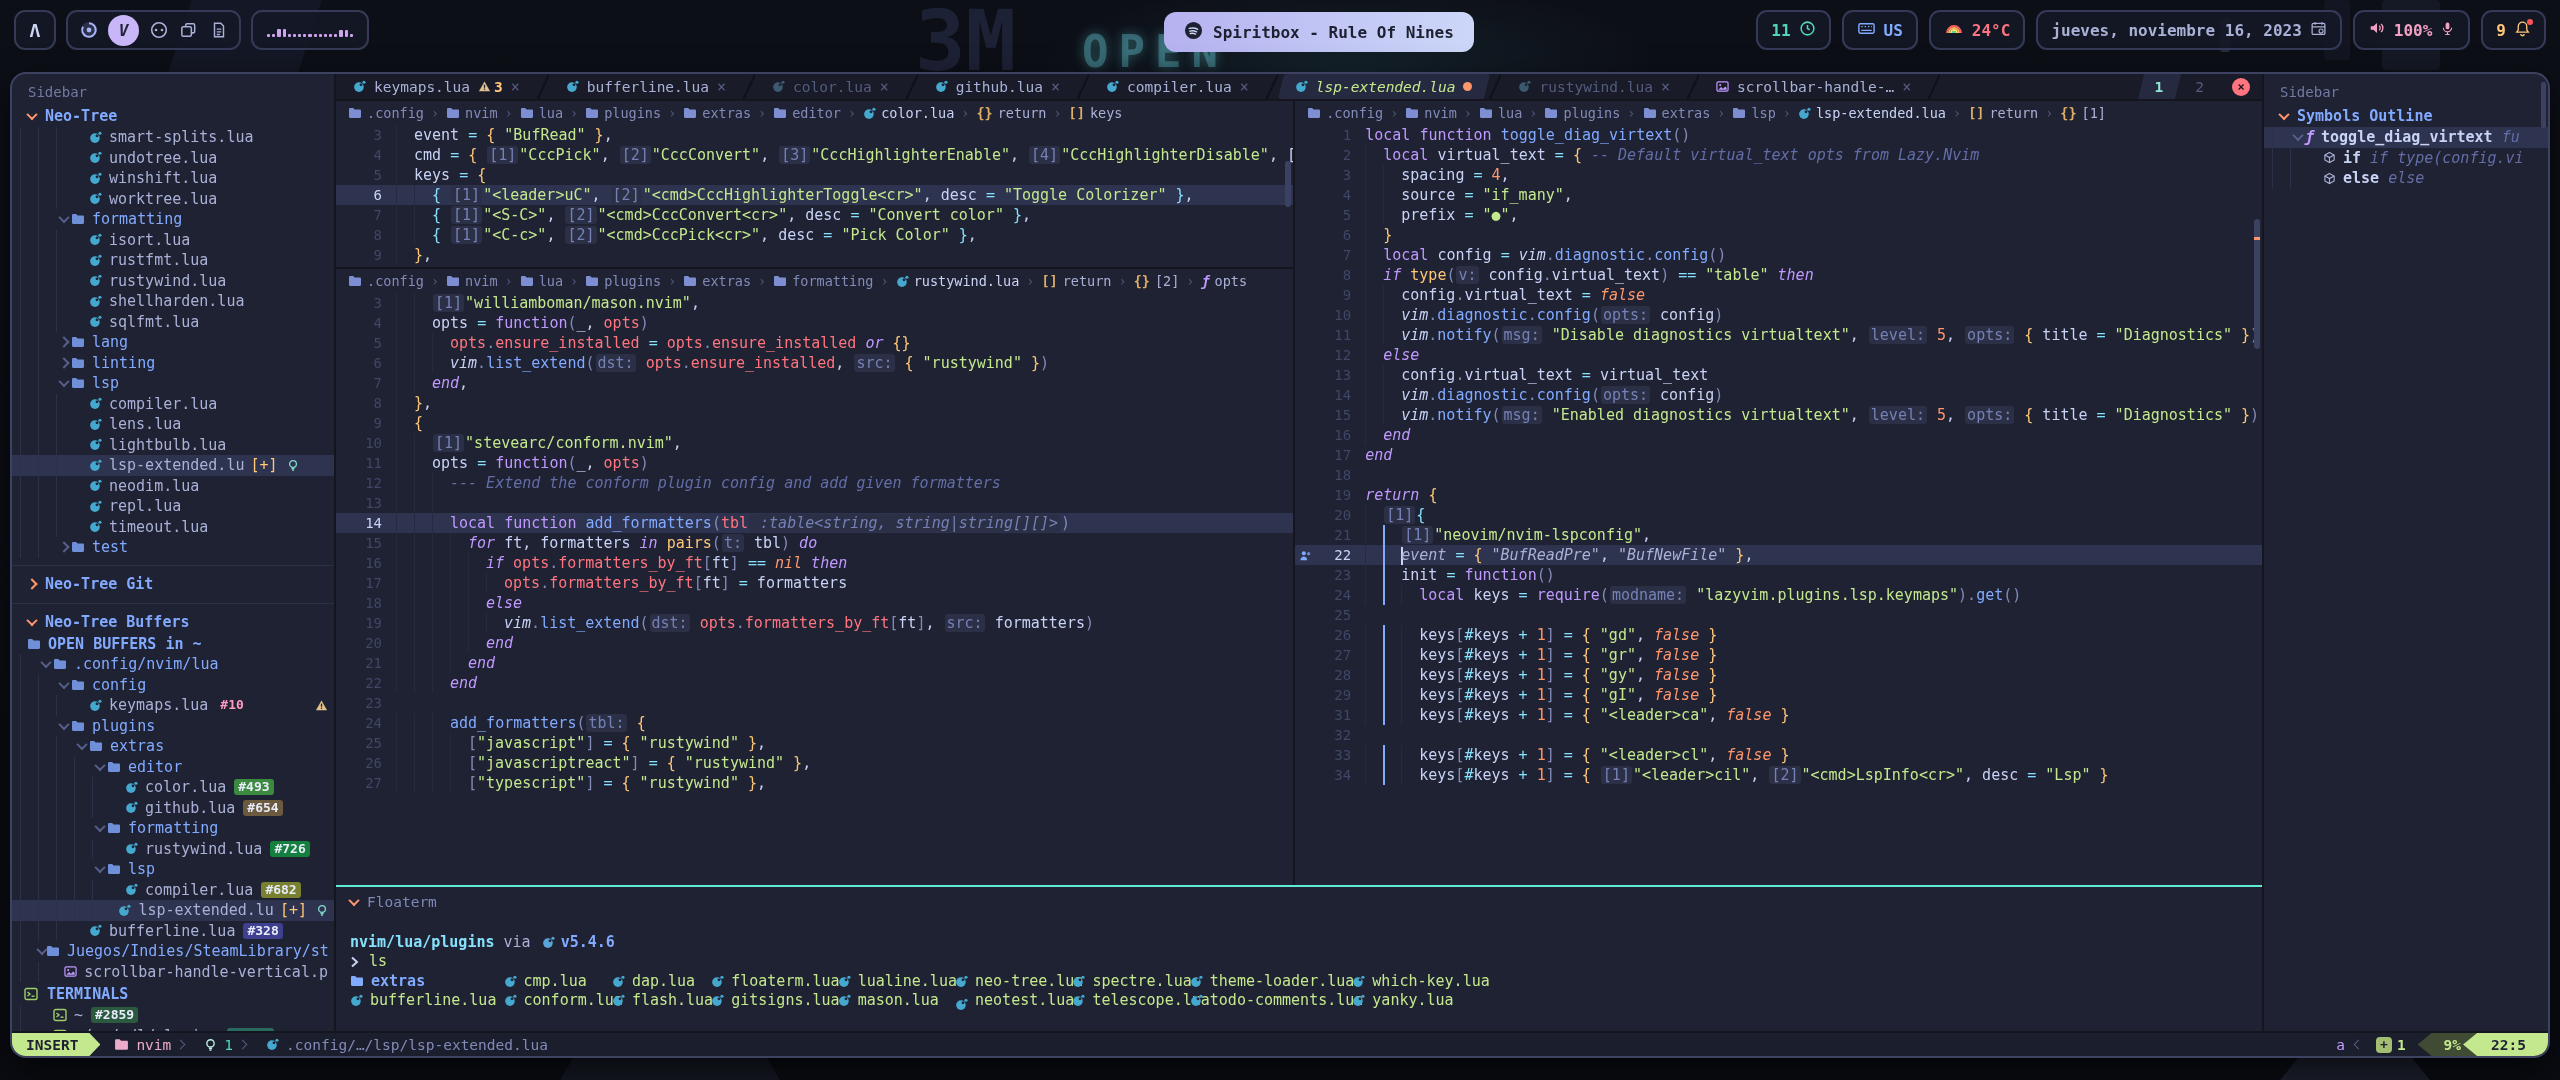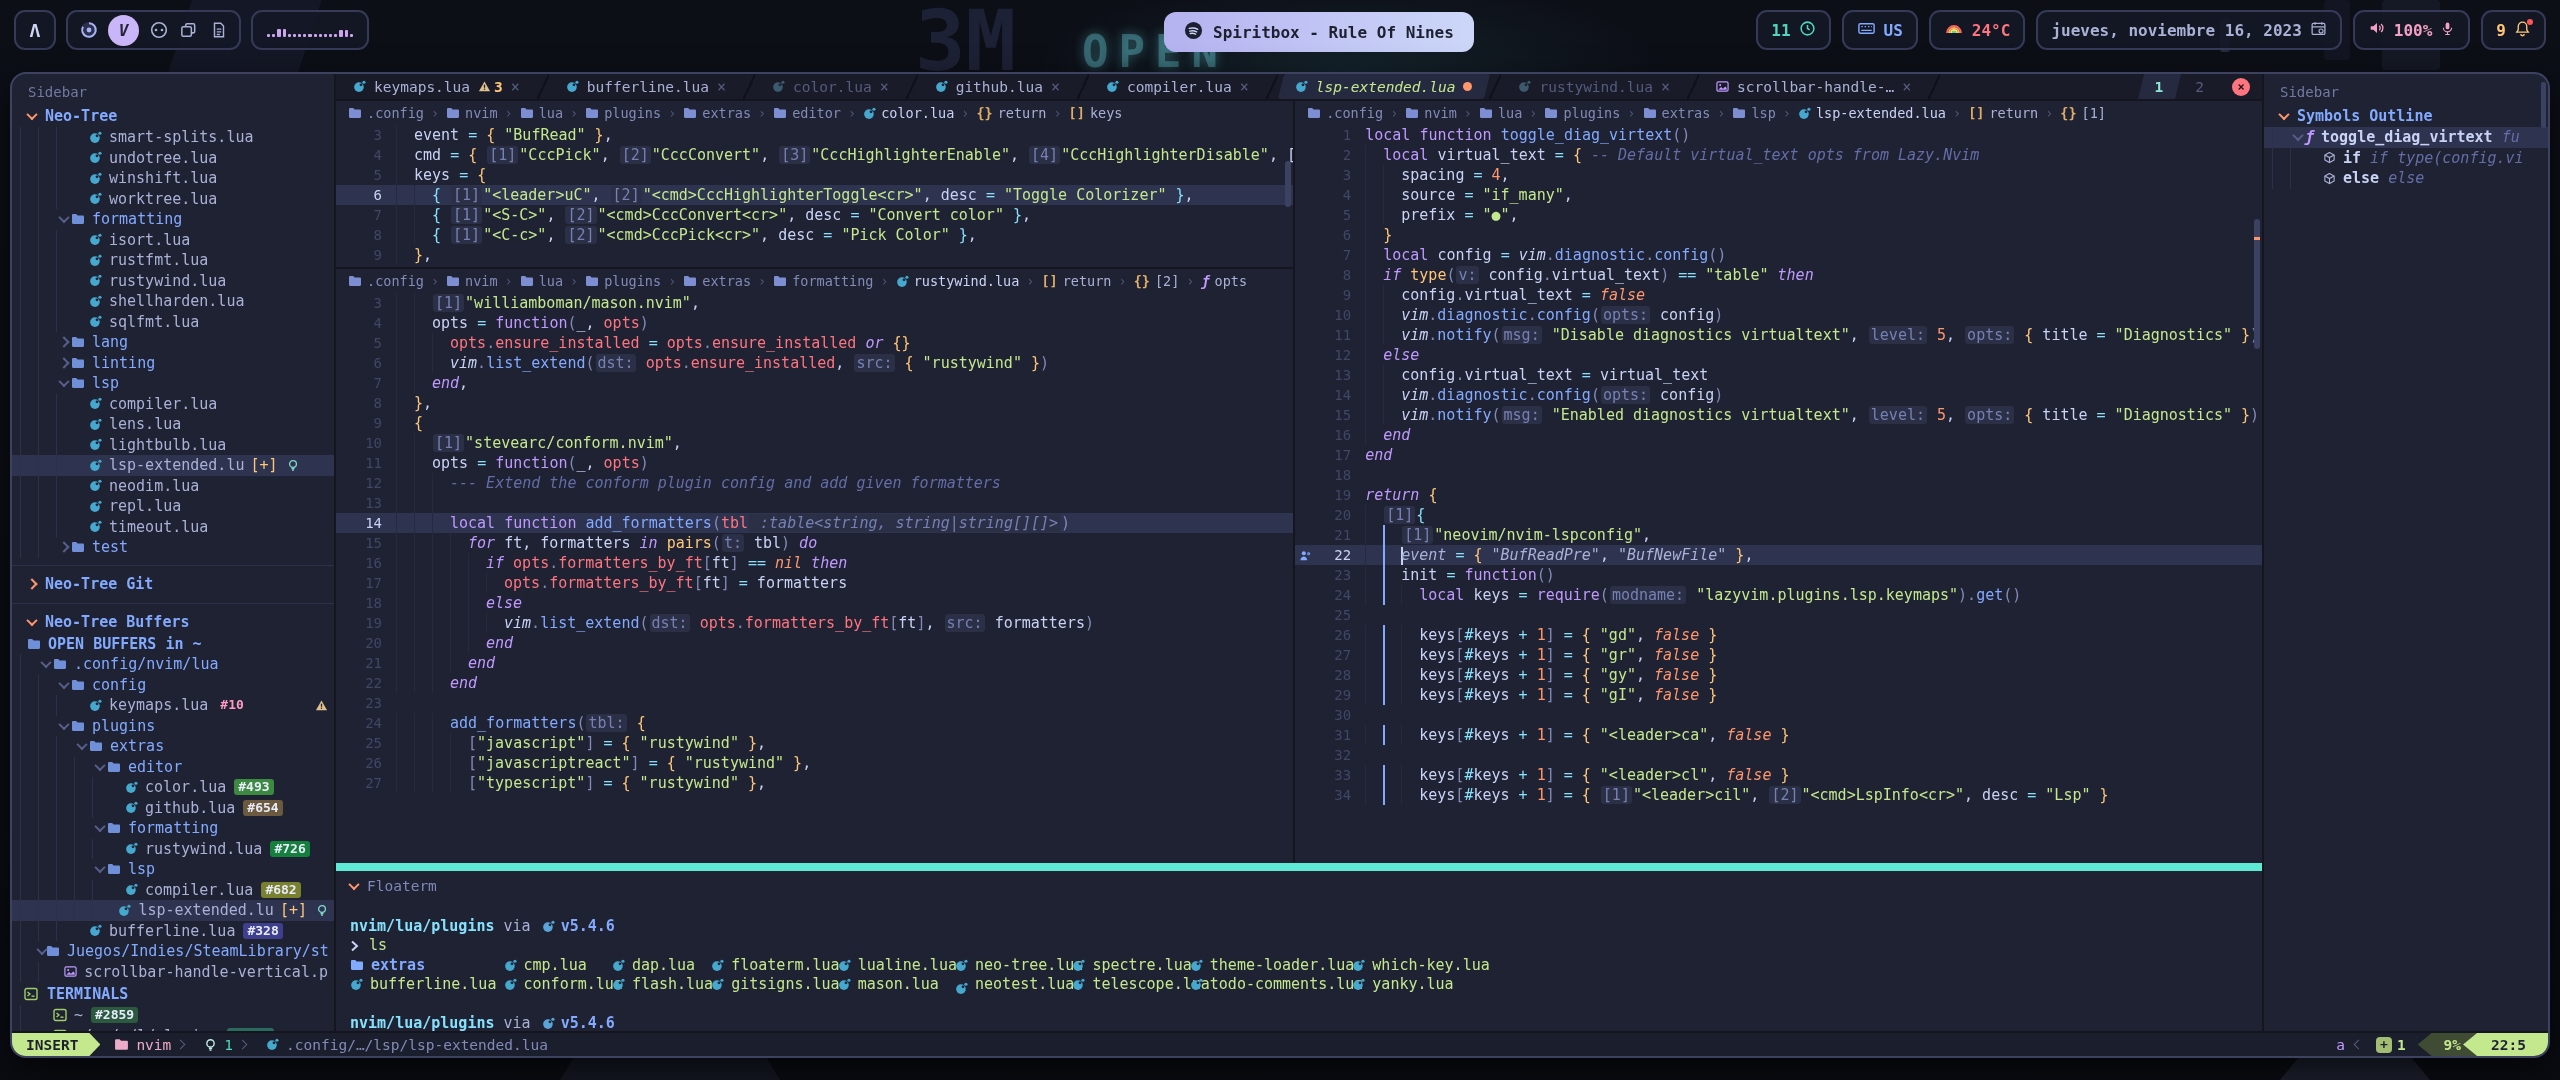--- a/index.html
+++ b/index.html
@@ -127,21 +127,21 @@
   .tk-cp{color:#ff966c;font-style:italic}.tk-ct{color:#c8d3f5;font-style:italic}
   .tk-o{color:#86e1fc}.tk-y{color:#ffc777}.tk-cy{color:#86e1fc}
   .tk-f{color:#82aaff}.tk-m{color:#82aaff}.tk-v{color:#c8d3f5;font-style:italic}
   .tk-p{color:#ff757f}
   .tk-i,.tk-ti{color:#7581b5;background:#2c3046;border-radius:3px;padding:0 2px;margin:0 1px}
   .tk-ti{font-style:italic}
   .scrollbar{position:absolute;right:2px;width:6px;border-radius:3px;background:#3b4261}
   .sb-mark{position:absolute;right:2px;width:6px;height:3px;background:#ff966c}
 
   
-  .floaterm{height:168px;border-top:8px solid #5eead4;padding-top:4px;overflow:hidden}
+  .floaterm{height:146px;border-top:2px solid #5eead4;padding-top:4px;overflow:hidden}
   .ft-header{display:flex;align-items:center;gap:9px;height:22px;padding-left:14px;color:#7d88b8;font-size:14.5px}
   .ft-body{padding-left:14px;font-size:15px}
   .ftl{height:19.5px;line-height:19.5px;display:flex;align-items:center;white-space:pre}
   .ft-pr{display:inline-flex;align-items:center;margin-right:9px}
   .ft-cmd{color:#c3e88d}
   .ft-arg{color:#ff757f;text-decoration:underline}
   .ft-cwd{color:#86e1fc;font-weight:bold}
   .ft-via{color:#a9b1d6}
   .ft-ver{color:#82aaff;font-weight:bold}
   .ft-cursor{display:inline-block;width:9px;height:16px;background:#c8d3f5;opacity:.85;margin-left:2px}
@@ -1349,21 +1349,20 @@
                   <path d="M1.5 12c.4-2.6 1.9-4 3.7-4s3.3 1.4 3.7 4z" fill="#82aaff"></path>
                   <circle cx="10.4" cy="5" r="1.7" fill="#82aaff" opacity=".75"></circle>
                 </svg></span><span class="lnum">22</span><span class="g"></span><span class="g gb"></span><span class="codec"><span class="beam"></span><span class="tk-wi">event </span><span class="tk-o">=</span><span class="tk-w"> </span><span class="tk-y">{ </span><span class="tk-wi">"BufReadPre"</span><span class="tk-w">, </span><span class="tk-wi">"BufNewFile"</span><span class="tk-y"> }</span><span class="tk-w">,</span></span></div>
             <div class="cl"><span class="signcol"></span><span class="lnum">23</span><span class="g"></span><span class="g gb"></span><span class="codec"><span class="tk-w">init </span><span class="tk-o">=</span><span class="tk-w"> </span><span class="tk-k">function</span><span class="tk-d">()</span></span></div>
             <div class="cl"><span class="signcol"></span><span class="lnum">24</span><span class="g"></span><span class="g gb"></span><span class="g"></span><span class="codec"><span class="tk-k">local </span><span class="tk-w">keys </span><span class="tk-o">=</span><span class="tk-w"> </span><span class="tk-k">require</span><span class="tk-d">(</span><span class="tk-i">modname:</span><span class="tk-w"> </span><span class="tk-s">"lazyvim.plugins.lsp.keymaps"</span><span class="tk-d">).</span><span class="tk-m">get</span><span class="tk-d">()</span></span></div>
             <div class="cl"><span class="signcol"></span><span class="lnum">25</span><span class="codec"></span></div>
             <div class="cl"><span class="signcol"></span><span class="lnum">26</span><span class="g"></span><span class="g gb"></span><span class="g"></span><span class="codec"><span class="tk-w">keys</span><span class="tk-d">[</span><span class="tk-o">#</span><span class="tk-w">keys </span><span class="tk-o">+</span><span class="tk-w"> </span><span class="tk-n">1</span><span class="tk-d">]</span><span class="tk-w"> </span><span class="tk-o">=</span><span class="tk-w"> </span><span class="tk-y">{ </span><span class="tk-s">"gd"</span><span class="tk-w">, </span><span class="tk-b">false</span><span class="tk-y"> }</span></span></div>
             <div class="cl"><span class="signcol"></span><span class="lnum">27</span><span class="g"></span><span class="g gb"></span><span class="g"></span><span class="codec"><span class="tk-w">keys</span><span class="tk-d">[</span><span class="tk-o">#</span><span class="tk-w">keys </span><span class="tk-o">+</span><span class="tk-w"> </span><span class="tk-n">1</span><span class="tk-d">]</span><span class="tk-w"> </span><span class="tk-o">=</span><span class="tk-w"> </span><span class="tk-y">{ </span><span class="tk-s">"gr"</span><span class="tk-w">, </span><span class="tk-b">false</span><span class="tk-y"> }</span></span></div>
             <div class="cl"><span class="signcol"></span><span class="lnum">28</span><span class="g"></span><span class="g gb"></span><span class="g"></span><span class="codec"><span class="tk-w">keys</span><span class="tk-d">[</span><span class="tk-o">#</span><span class="tk-w">keys </span><span class="tk-o">+</span><span class="tk-w"> </span><span class="tk-n">1</span><span class="tk-d">]</span><span class="tk-w"> </span><span class="tk-o">=</span><span class="tk-w"> </span><span class="tk-y">{ </span><span class="tk-s">"gy"</span><span class="tk-w">, </span><span class="tk-b">false</span><span class="tk-y"> }</span></span></div>
             <div class="cl"><span class="signcol"></span><span class="lnum">29</span><span class="g"></span><span class="g gb"></span><span class="g"></span><span class="codec"><span class="tk-w">keys</span><span class="tk-d">[</span><span class="tk-o">#</span><span class="tk-w">keys </span><span class="tk-o">+</span><span class="tk-w"> </span><span class="tk-n">1</span><span class="tk-d">]</span><span class="tk-w"> </span><span class="tk-o">=</span><span class="tk-w"> </span><span class="tk-y">{ </span><span class="tk-s">"gI"</span><span class="tk-w">, </span><span class="tk-b">false</span><span class="tk-y"> }</span></span></div>
-            <div class="cl"><span class="signcol"></span><span class="lnum">30</span><span class="codec"></span></div>
             <div class="cl"><span class="signcol"></span><span class="lnum">31</span><span class="g"></span><span class="g gb"></span><span class="g"></span><span class="codec"><span class="tk-w">keys</span><span class="tk-d">[</span><span class="tk-o">#</span><span class="tk-w">keys </span><span class="tk-o">+</span><span class="tk-w"> </span><span class="tk-n">1</span><span class="tk-d">]</span><span class="tk-w"> </span><span class="tk-o">=</span><span class="tk-w"> </span><span class="tk-y">{ </span><span class="tk-s">"&lt;leader&gt;ca"</span><span class="tk-w">, </span><span class="tk-b">false</span><span class="tk-y"> }</span></span></div>
             <div class="cl"><span class="signcol"></span><span class="lnum">32</span><span class="codec"></span></div>
             <div class="cl"><span class="signcol"></span><span class="lnum">33</span><span class="g"></span><span class="g gb"></span><span class="g"></span><span class="codec"><span class="tk-w">keys</span><span class="tk-d">[</span><span class="tk-o">#</span><span class="tk-w">keys </span><span class="tk-o">+</span><span class="tk-w"> </span><span class="tk-n">1</span><span class="tk-d">]</span><span class="tk-w"> </span><span class="tk-o">=</span><span class="tk-w"> </span><span class="tk-y">{ </span><span class="tk-s">"&lt;leader&gt;cl"</span><span class="tk-w">, </span><span class="tk-b">false</span><span class="tk-y"> }</span></span></div>
             <div class="cl"><span class="signcol"></span><span class="lnum">34</span><span class="g"></span><span class="g gb"></span><span class="g"></span><span class="codec"><span class="tk-w">keys</span><span class="tk-d">[</span><span class="tk-o">#</span><span class="tk-w">keys </span><span class="tk-o">+</span><span class="tk-w"> </span><span class="tk-n">1</span><span class="tk-d">]</span><span class="tk-w"> </span><span class="tk-o">=</span><span class="tk-w"> </span><span class="tk-y">{ </span><span class="tk-i">[1]</span><span class="tk-s">"&lt;leader&gt;cil"</span><span class="tk-w">, </span><span class="tk-i">[2]</span><span class="tk-s">"&lt;cmd&gt;LspInfo&lt;cr&gt;"</span><span class="tk-w">, desc </span><span class="tk-o">=</span><span class="tk-w"> </span><span class="tk-s">"Lsp"</span><span class="tk-y"> }</span></span></div>
           </div>
           <div class="scrollbar" style="top: 118px; height: 130px;"></div>
           <div class="sb-mark" style="top: 136px;"></div>
         </section>
     </div>
     <div class="floaterm" id="floaterm">

